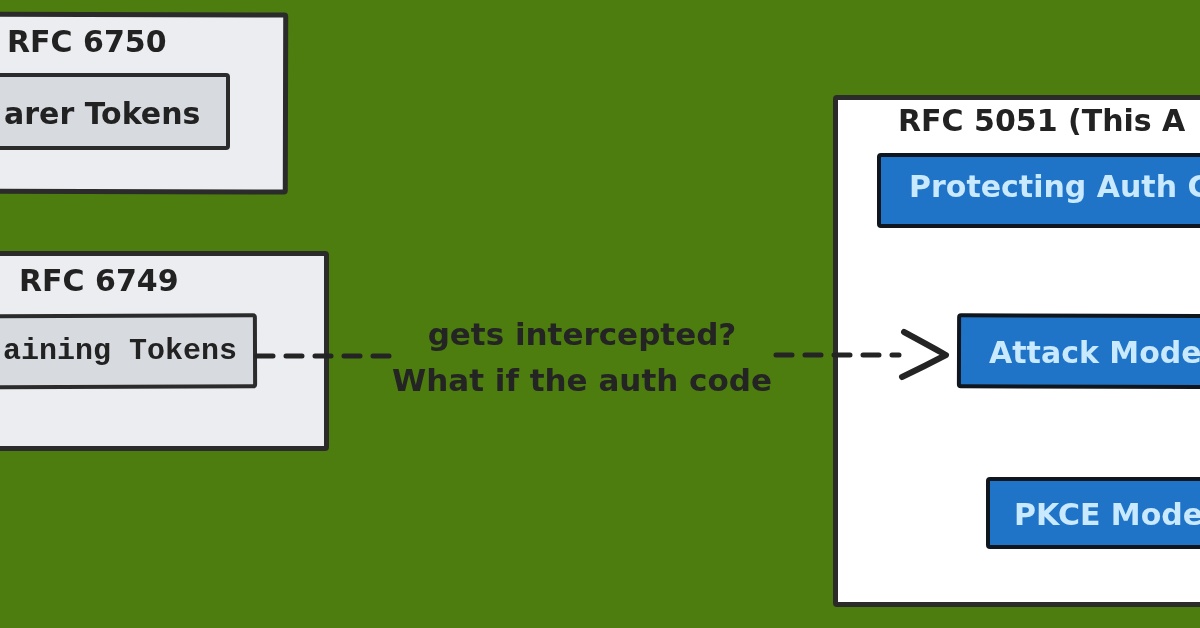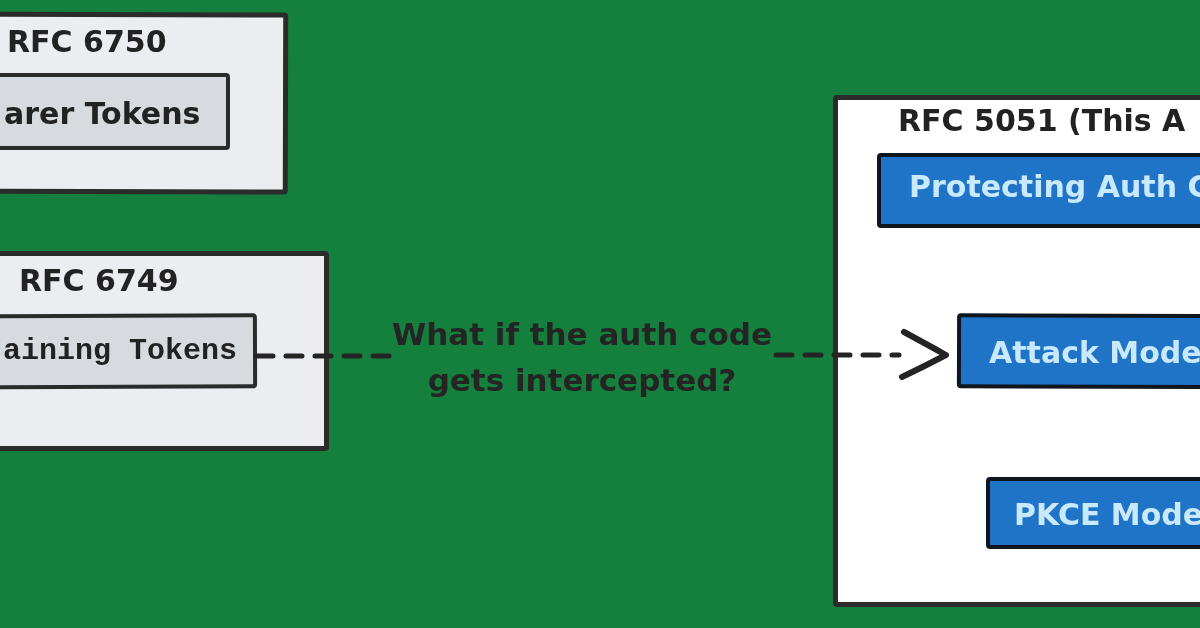--- a/index.html
+++ b/index.html
@@ -1,21 +1,21 @@
 <!DOCTYPE html>
 <html><head>
 <meta charset="utf-8">
 <style>
   html, body { margin: 0; padding: 0; background: #ffffff; }
   .stage {
     position: relative;
     width: 1200px;
     height: 628px;
     overflow: hidden;
-    background: #15803d;
+    background: #4d7c0f;
     font-family: "DejaVu Sans", sans-serif;
     color: #222222;
   }
   .node {
     position: absolute;
     box-sizing: border-box;
     border: 5px solid #2b2b2b;
     border-radius: 4px;
   }
   .fill-light { background: #ebedf0; }
@@ -76,22 +76,22 @@
   <div class="txt t6750">RFC 6750</div>
   <div class="node fill-mid i6750"></div>
   <div class="txt l6750">arer Tokens</div>
 
   <div class="node fill-light b6749"></div>
   <div class="txt t6749">RFC 6749</div>
   <div class="node fill-mid i6749"></div>
   <div class="txt l6749">aining Tokens</div>
 
   <div class="question">
+    <div>gets intercepted?</div>
     <div>What if the auth code</div>
-    <div>gets intercepted?</div>
   </div>
 
   <div class="node fill-white b7636"></div>
   <div class="txt t7636">RFC 5051 (This A</div>
   <div class="node fill-blue blue1"></div>
   <div class="txt txt-blue bl1">Protecting Auth C</div>
   <div class="node fill-blue blue2"></div>
   <div class="txt txt-blue bl2">Attack Mode</div>
   <div class="node fill-blue blue3"></div>
   <div class="txt txt-blue bl3">PKCE Mode</div>

